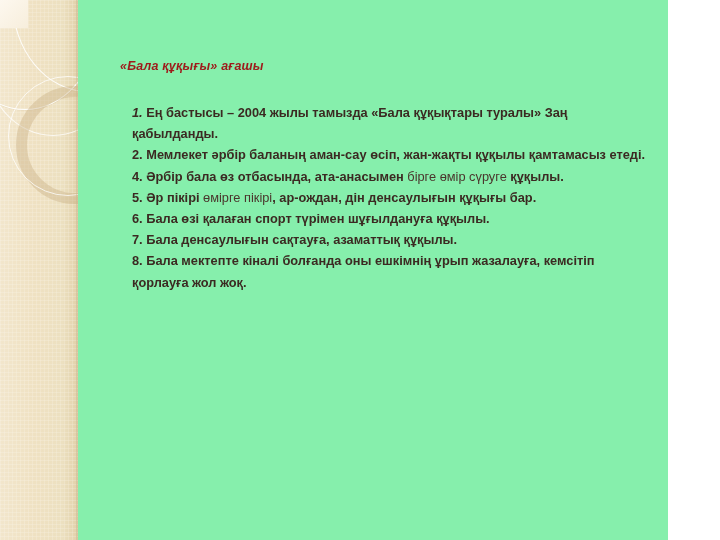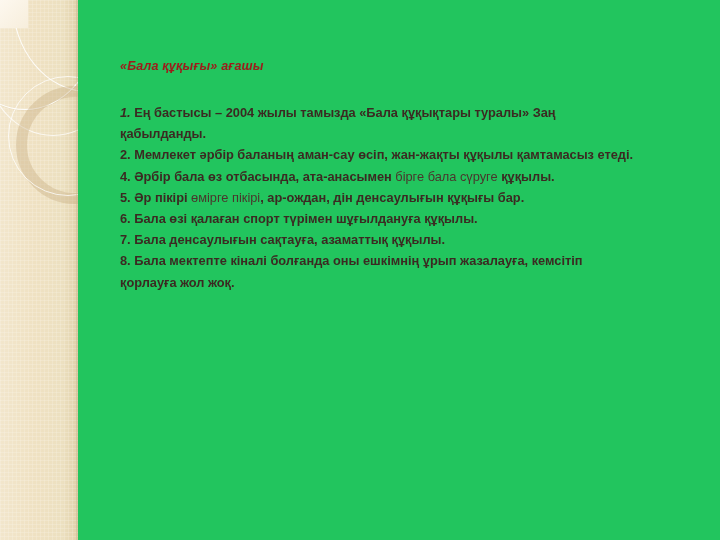--- a/index.html
+++ b/index.html
@@ -9,23 +9,23 @@
     background: #ffffff;
   }
   body {
     width: 720px;
     height: 540px;
     overflow: hidden;
     font-family: "Liberation Sans", sans-serif;
   }
   .slide {
     position: relative;
-    width: 720px;
+    width: 668px;
     height: 540px;
-    background: #22c55e;
+    background: #86efac;
     overflow: hidden;
   }
 
   
   .deco-band {
     position: absolute;
     left: 0;
     top: 0;
     width: 78px;
     height: 540px;
@@ -99,21 +99,21 @@
     font-weight: bold;
     font-style: italic;
     font-size: 12.5px;
     letter-spacing: .2px;
     line-height: 16px;
     margin: 0 0 28px 0;
     white-space: nowrap;
   }
   .body-list {
     list-style: none;
-    margin: 0;
+    margin: 12px;
     padding: 0;
     color: #3B2A22;
     font-size: 12.8px;
     line-height: 21.2px;
     font-weight: bold;
   }
   .body-list li {
     margin: 0;
     padding: 0;
     max-width: 520px;
@@ -151,21 +151,21 @@
       <li>
         <span class="num-italic">1.</span>
         <span>Ең бастысы – 2004 жылы тамызда «Бала құқықтары туралы» Заң қабылданды.</span>
       </li>
       <li>
         <span>2.</span>
         <span>Мемлекет әрбір баланың аман-сау өсіп, жан-жақты құқылы қамтамасыз етеді.</span>
       </li>
       <li>
         <span>4.</span>
-        <span>Әрбір бала өз отбасында, ата-анасымен </span><span class="light">бірге бала сүруге</span><span> құқылы.</span>
+        <span>Әрбір бала өз отбасында, ата-анасымен </span><span class="light">бірге өмір сүруге</span><span> құқылы.</span>
       </li>
       <li>
         <span>5.</span>
         <span>Әр пікірі </span><span class="light">өмірге пікірі</span><span>, ар-ождан, дін денсаулығын құқығы бар.</span>
       </li>
       <li>
         <span>6.</span>
         <span>Бала өзі қалаған спорт түрімен шұғылдануға құқылы.</span>
       </li>
       <li>

